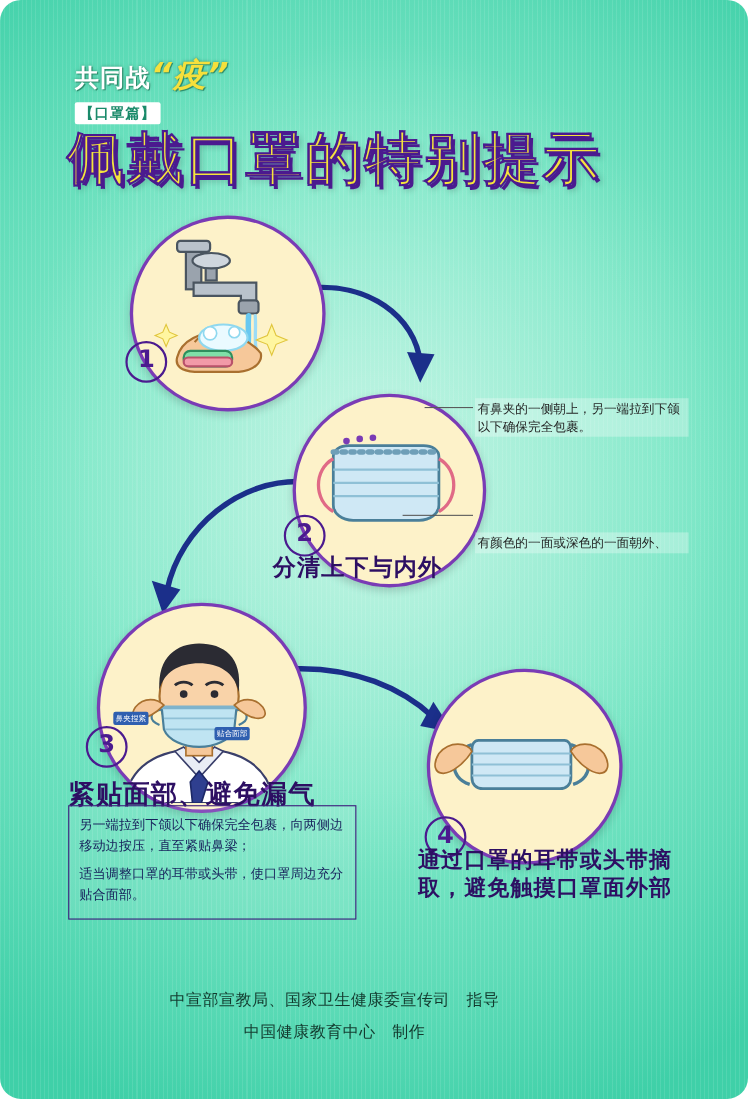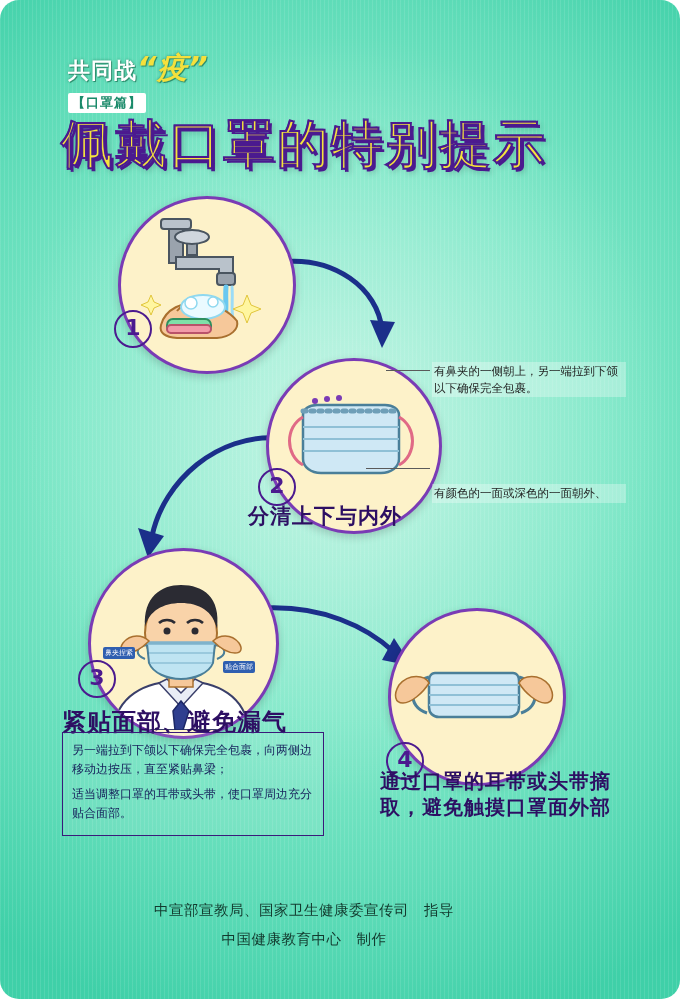--- a/index.html
+++ b/index.html
@@ -325,21 +325,21 @@
       <path d="M58,102 L122,102 M59,112 L121,112" stroke="#8fc0d6" stroke-width="1.5"></path>
       <path d="M56,92 L124,92" stroke="#7fb3cc" stroke-width="3.5" stroke-linecap="round"></path>
 
       <path d="M56,94 C44,96 44,104 54,108" fill="none" stroke="#4a7f99" stroke-width="2"></path>
       <path d="M124,94 C136,96 136,104 126,108" fill="none" stroke="#4a7f99" stroke-width="2"></path>
 
       <path d="M32,92 C40,82 52,84 58,90 C52,96 44,102 36,102 C30,102 28,98 32,92 Z" fill="#f6c89a" stroke="#a9702f" stroke-width="1.5"></path>
       <path d="M148,92 C140,82 128,84 122,90 C128,96 136,102 144,102 C150,102 152,98 148,92 Z" fill="#f6c89a" stroke="#a9702f" stroke-width="1.5"></path>
     </svg>
     <div class="tiny-label" style="left:12px; top:96px;">鼻夹捏紧</div>
-    <div class="tiny-label" style="left:132px; top:110px;">贴合面部</div>
+    <div class="tiny-label" style="left:104px; top:110px;">贴合面部</div>
   </div>
   <div class="step-num layer" id="num-3">3</div>
   <div class="caption layer" id="cap-3">紧贴面部、避免漏气</div>
 
   <div class="layer" id="textbox-3">
     <p>另一端拉到下颌以下确保完全包裹，向两侧边移动边按压，直至紧贴鼻梁；</p>
     <p>适当调整口罩的耳带或头带，使口罩周边充分贴合面部。</p>
   </div>
 
   <div class="circle layer" id="circle-4">

